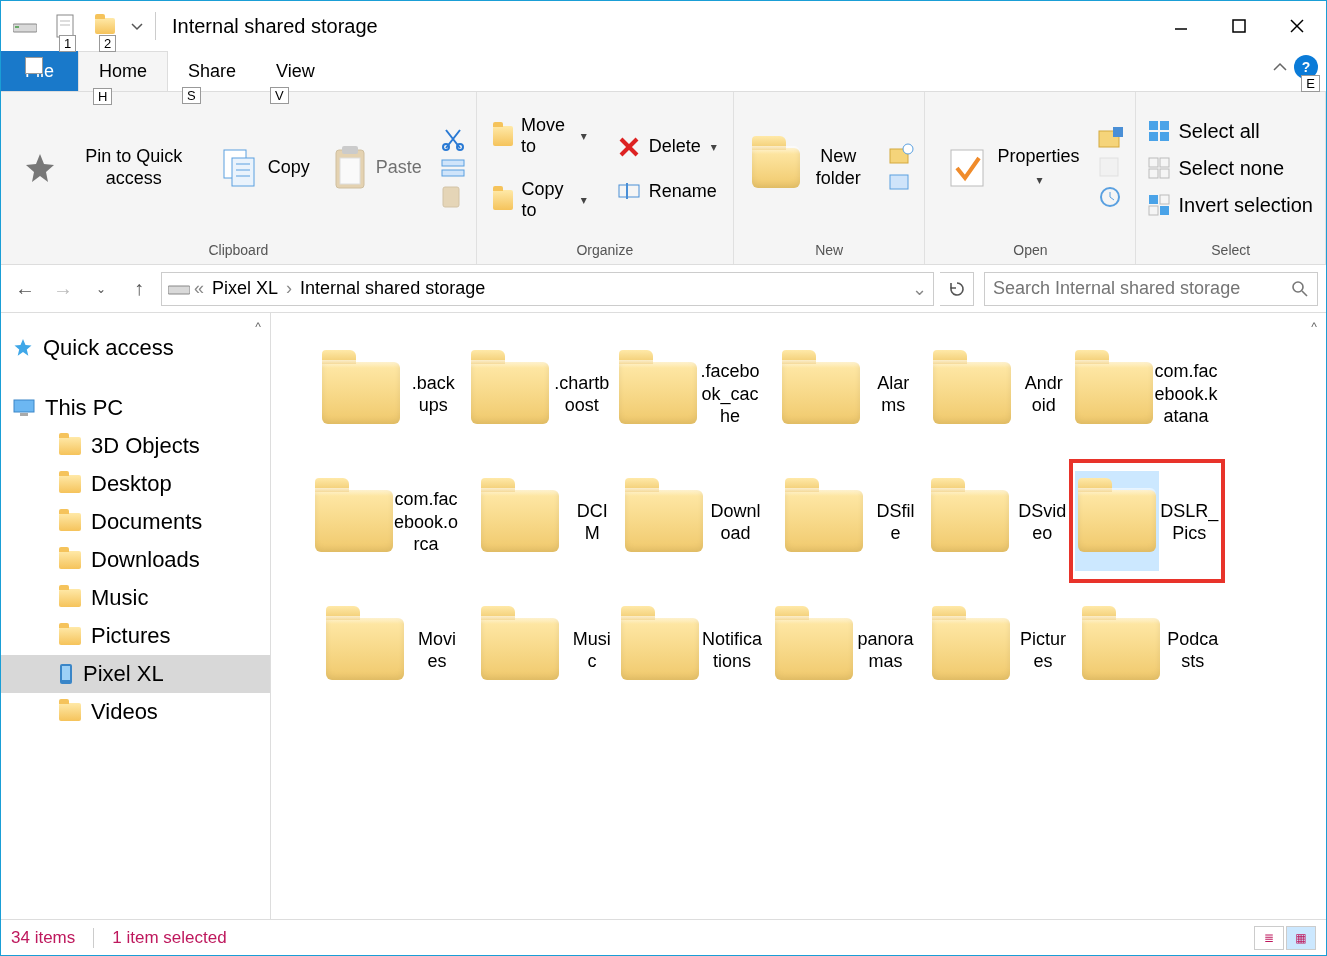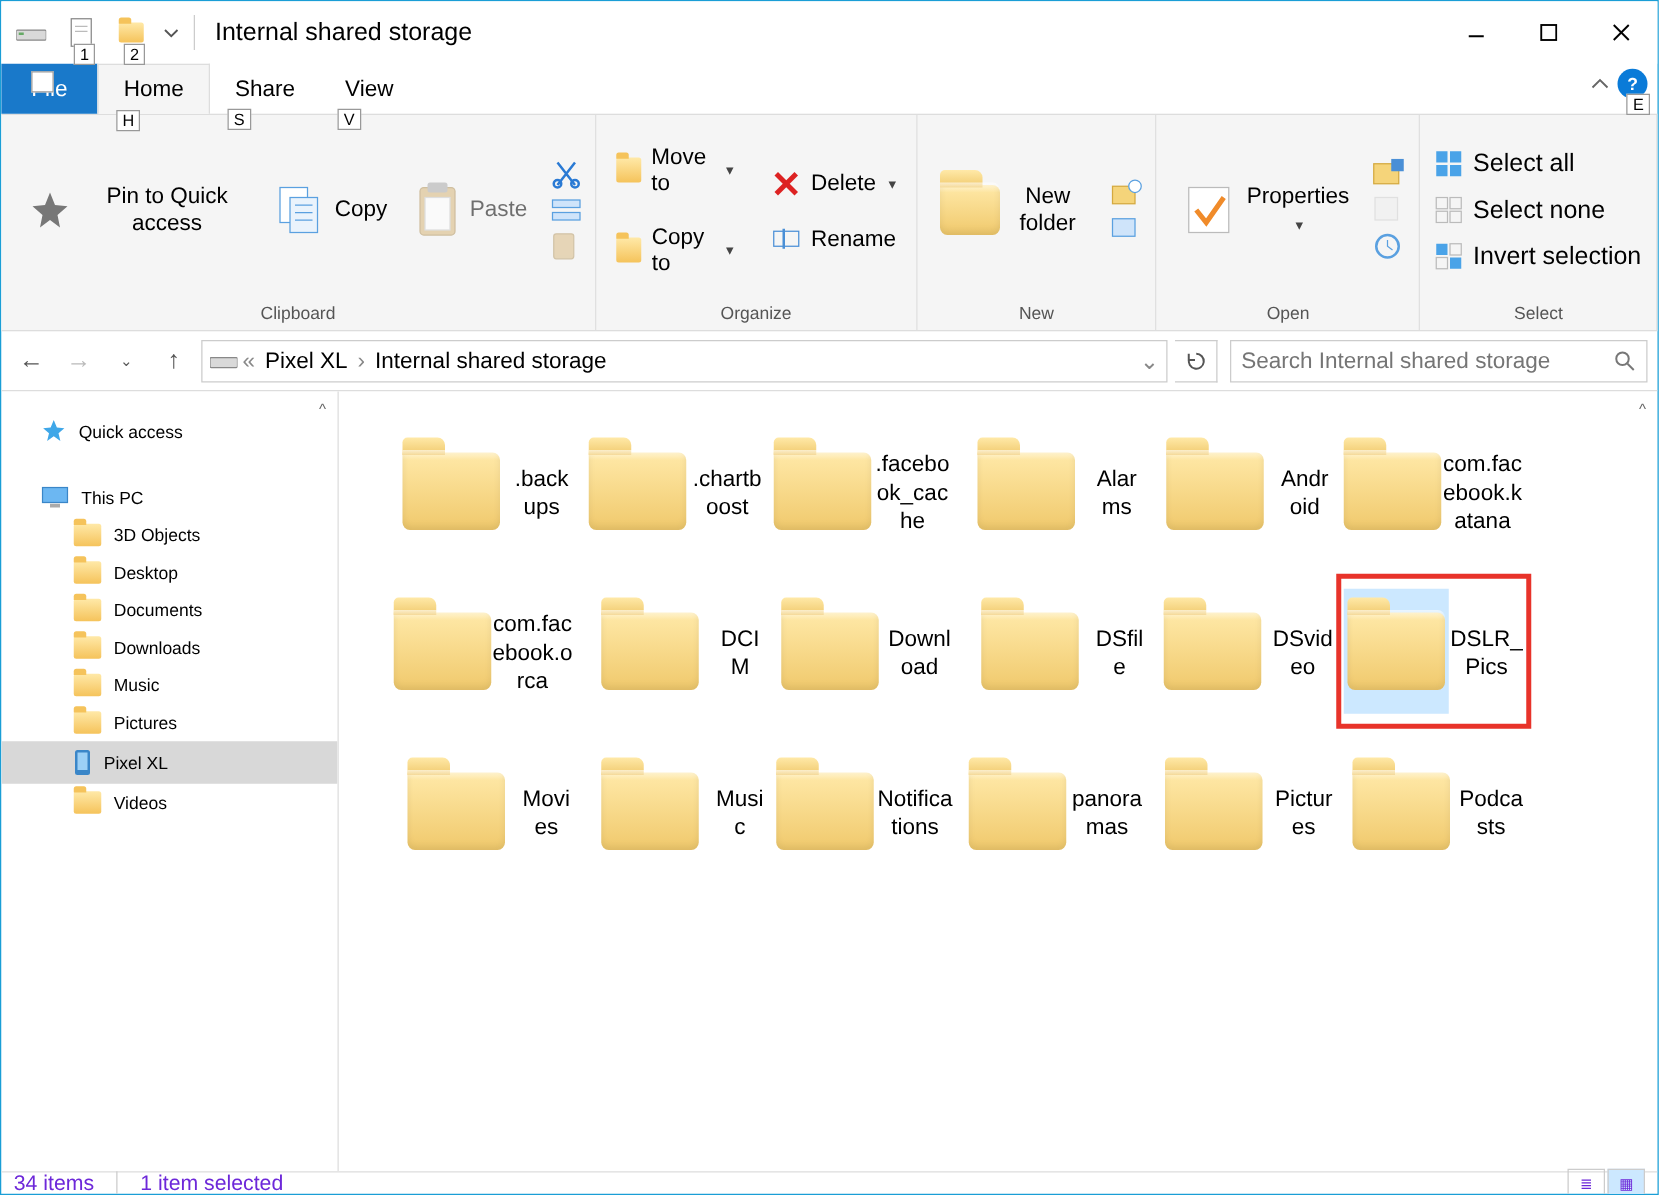--- a/index.html
+++ b/index.html
@@ -38,40 +38,40 @@
 .nav-btn.disabled{color:#bbb}
 .breadcrumb{flex:1;height:34px;border:1px solid #ccc;display:flex;align-items:center;padding:0 6px;font-size:18px;gap:4px}
 .bc-seg{padding:0 4px}
 .bc-sep{color:#888}
 .refresh{width:34px;height:34px;border:1px solid #ccc;border-left:none;display:flex;align-items:center;justify-content:center}
 .search{width:334px;height:34px;border:1px solid #ccc;display:flex;align-items:center;padding:0 8px;margin-left:4px}
 .search input{border:none;outline:none;flex:1;font-size:18px;color:#888}
 
 .main{flex:1;display:flex;overflow:hidden}
 .tree{width:270px;border-right:1px solid #ddd;padding:16px 0 0 0;overflow-y:auto;position:relative}
-.tree-item{padding:6px 8px 6px 32px;font-size:14px;display:flex;align-items:center;gap:10px;cursor:default}
+.tree-item{padding:6px 8px 6px 12px;font-size:22px;display:flex;align-items:center;gap:10px;cursor:default}
 .tree-item.l2{padding-left:58px}
 .tree-item.sel{background:#d8d8d8}
 .folder-ic{width:22px;height:18px;background:linear-gradient(#ffe9a8,#f5c35b);border-radius:2px;position:relative}
 .folder-ic:before{content:"";position:absolute;top:-4px;left:0;width:10px;height:5px;background:#f5c35b;border-radius:2px 2px 0 0}
 .tree-scroll-up{position:absolute;top:6px;right:4px;width:16px;height:16px;display:flex;align-items:center;justify-content:center;font-size:12px;color:#666}
 
 .content{flex:1;overflow:auto;padding:20px 20px 20px 40px;position:relative}
 .grid{display:flex;flex-wrap:wrap;gap:0;align-content:flex-start}
 .item{width:152px;display:flex;flex-direction:row;align-items:center;padding:10px 4px;text-align:center;margin-bottom:8px}
 .item.sel .fic-wrap{background:#cce8ff}
 .item.highlight{outline:4px solid #e8332a;outline-offset:-2px}
 .fic-wrap{width:130px;height:100px;display:flex;align-items:center;justify-content:center}
 .fic{width:78px;height:62px;background:linear-gradient(#ffe9a8,#f0c96c);border-radius:0 6px 6px 6px;position:relative;box-shadow:inset 0 -3px 6px rgba(0,0,0,.08)}
 .fic:before{content:"";position:absolute;top:-12px;left:0;width:34px;height:14px;background:linear-gradient(#ffe9a8,#f0c96c);border-radius:4px 6px 0 0}
 .fic:after{content:"";position:absolute;top:-2px;left:0;right:0;height:8px;background:linear-gradient(rgba(255,255,255,.6),rgba(255,255,255,0));border-radius:0 6px 0 0}
 .item .name{font-size:18px;line-height:1.25;margin-top:2px;word-break:break-word}
 .content-scroll-up{position:absolute;top:6px;right:4px;width:16px;height:16px;display:flex;align-items:center;justify-content:center;font-size:12px;color:#666}
 
-.statusbar{height:18px;border-top:1px solid #ddd;display:flex;align-items:center;padding:0 10px;font-size:17px;color:#6d28d9;gap:18px}
+.statusbar{height:36px;border-top:1px solid #ddd;display:flex;align-items:center;padding:0 10px;font-size:17px;color:#be185d;gap:18px}
 .statusbar .sep{width:1px;height:20px;background:#ccc}
 .view-toggles{margin-left:auto;display:flex;gap:2px;align-items:center}
 .view-toggle{width:30px;height:24px;border:1px solid #ccc;display:flex;align-items:center;justify-content:center;font-size:12px}
 
 svg{display:block}
 </style>
 </head>
 <body>
 
 <div class="titlebar">

